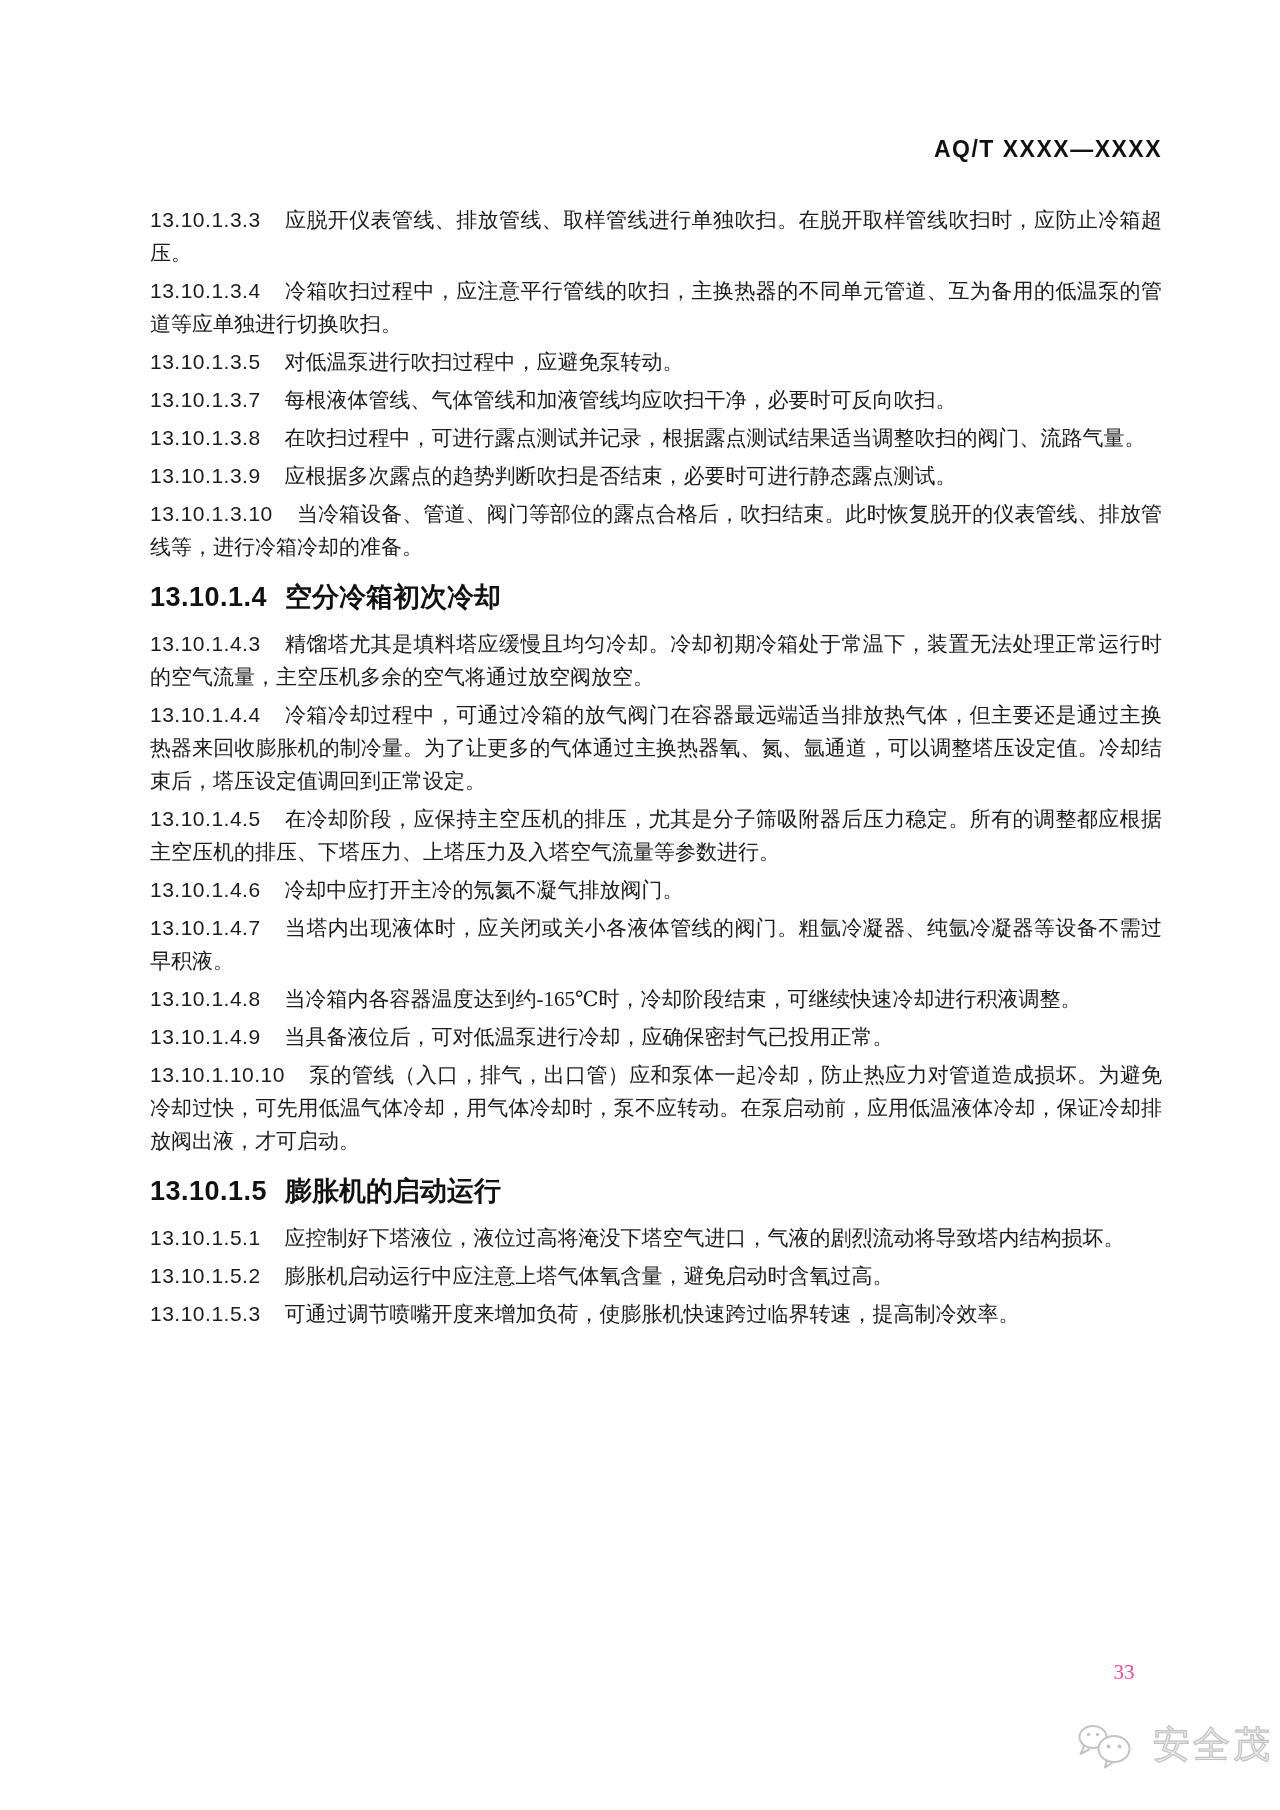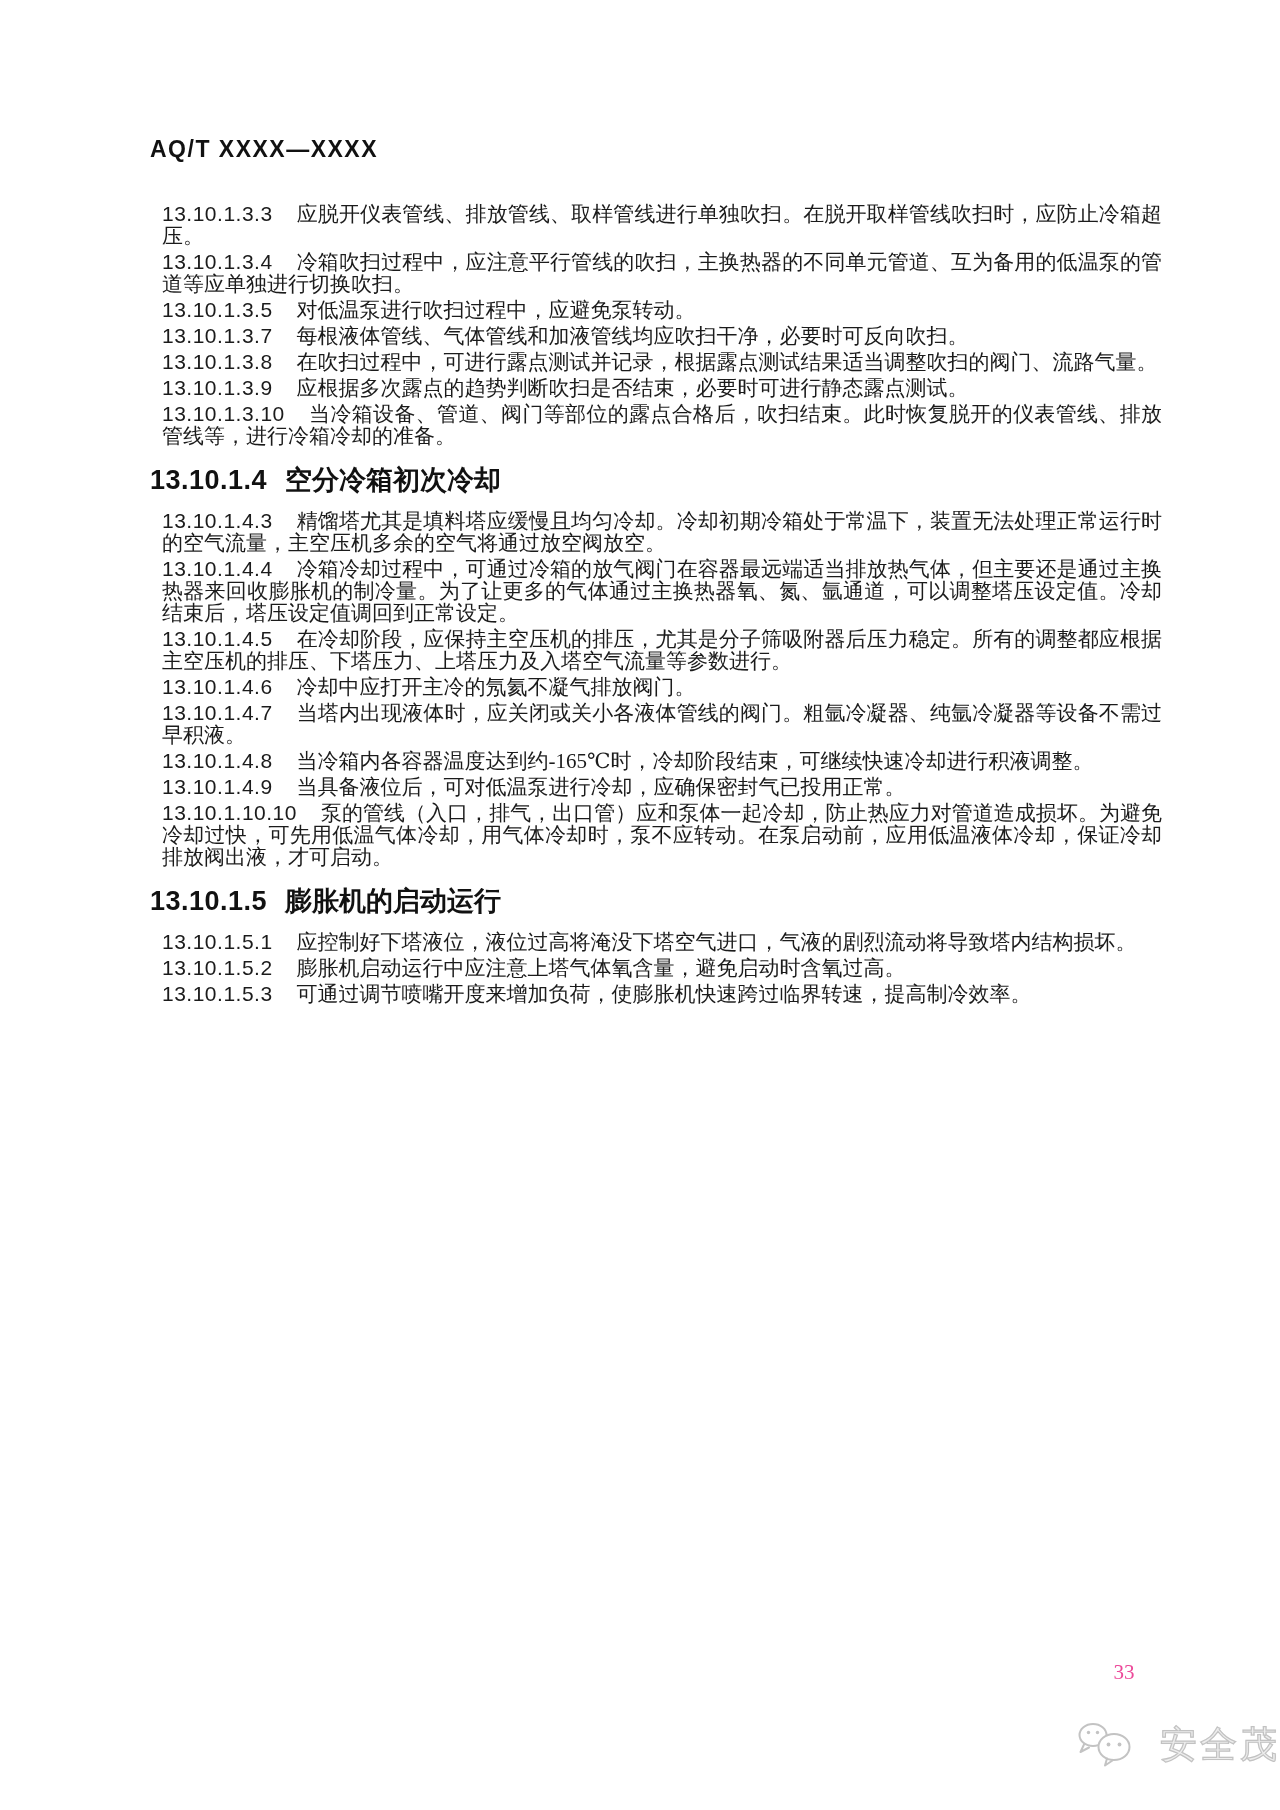--- a/index.html
+++ b/index.html
@@ -10,37 +10,37 @@
     position: relative;
     font-family: "Liberation Serif", "DejaVu Serif", serif;
     color: #1b1b1b;
     overflow: hidden;
   }
   .doc-header {
     position: absolute;
     top: 136px;
     left: 150px;
     width: 1012px;
-    text-align: left;
+    text-align: right;
     font-family: "Liberation Sans", "DejaVu Sans", sans-serif;
     font-weight: 700;
     font-size: 23px;
     letter-spacing: 1.5px;
     color: #111;
   }
   .doc-body {
     position: absolute;
     top: 203px;
     left: 150px;
     width: 1012px;
   }
   p.clause {
-    margin: 0 0 4px 12px;
+    margin: 0 0 4px 0;
     font-size: 21px;
-    line-height: 22px;
+    line-height: 33px;
     text-align: justify;
   }
   p.clause .num {
     font-family: "Liberation Sans", "DejaVu Sans", sans-serif;
     letter-spacing: 0.5px;
     margin-right: 24px;
     white-space: nowrap;
   }
   h4.heading {
     margin: 16px 0 12px 0;
@@ -62,22 +62,22 @@
     width: 48px;
     text-align: center;
     font-size: 21px;
     color: #ec4899;
   }
   .watermark {
     position: absolute;
     top: 1720px;
     left: 1074px;
     display: flex;
-    align-items: flex-start;
-    gap: 24px;
+    align-items: flex-end;
+    gap: 17px;
     user-select: none;
   }
   .watermark-text {
     font-family: "Liberation Sans", "DejaVu Sans", sans-serif;
     font-size: 37px;
     letter-spacing: 3px;
     color: #ededed;
     -webkit-text-stroke: 1.2px #c2c2c2;
     text-shadow: 0 0 1px #d8d8d8;
   }

